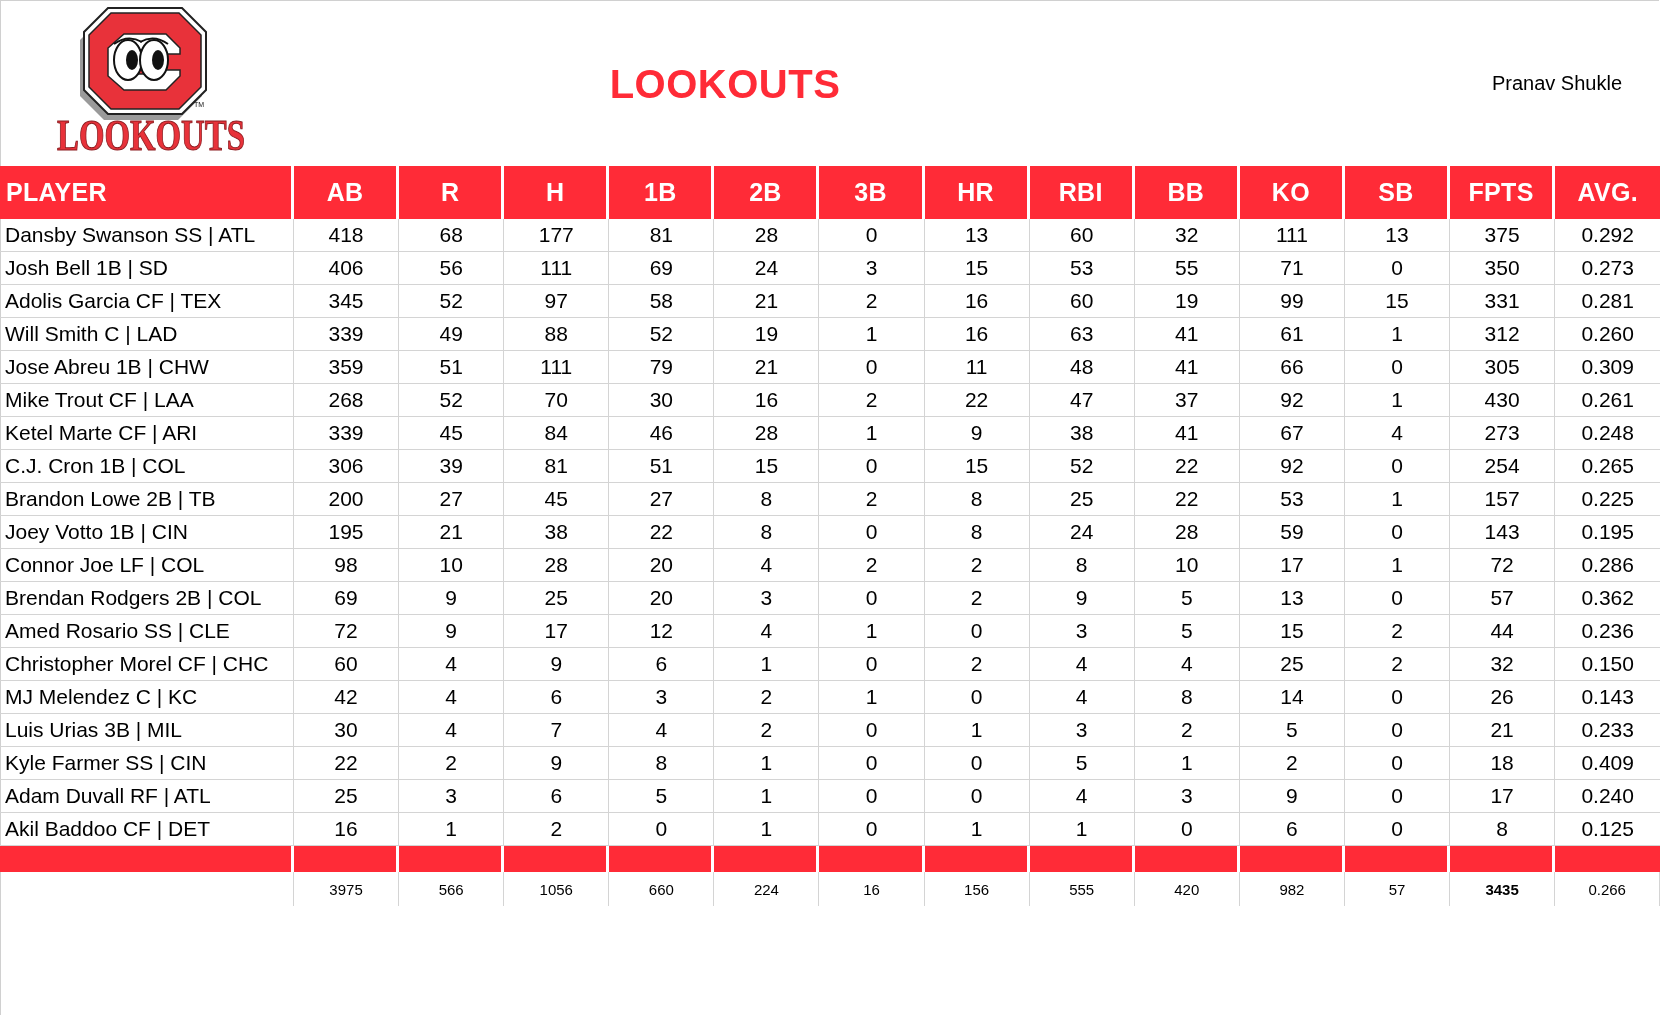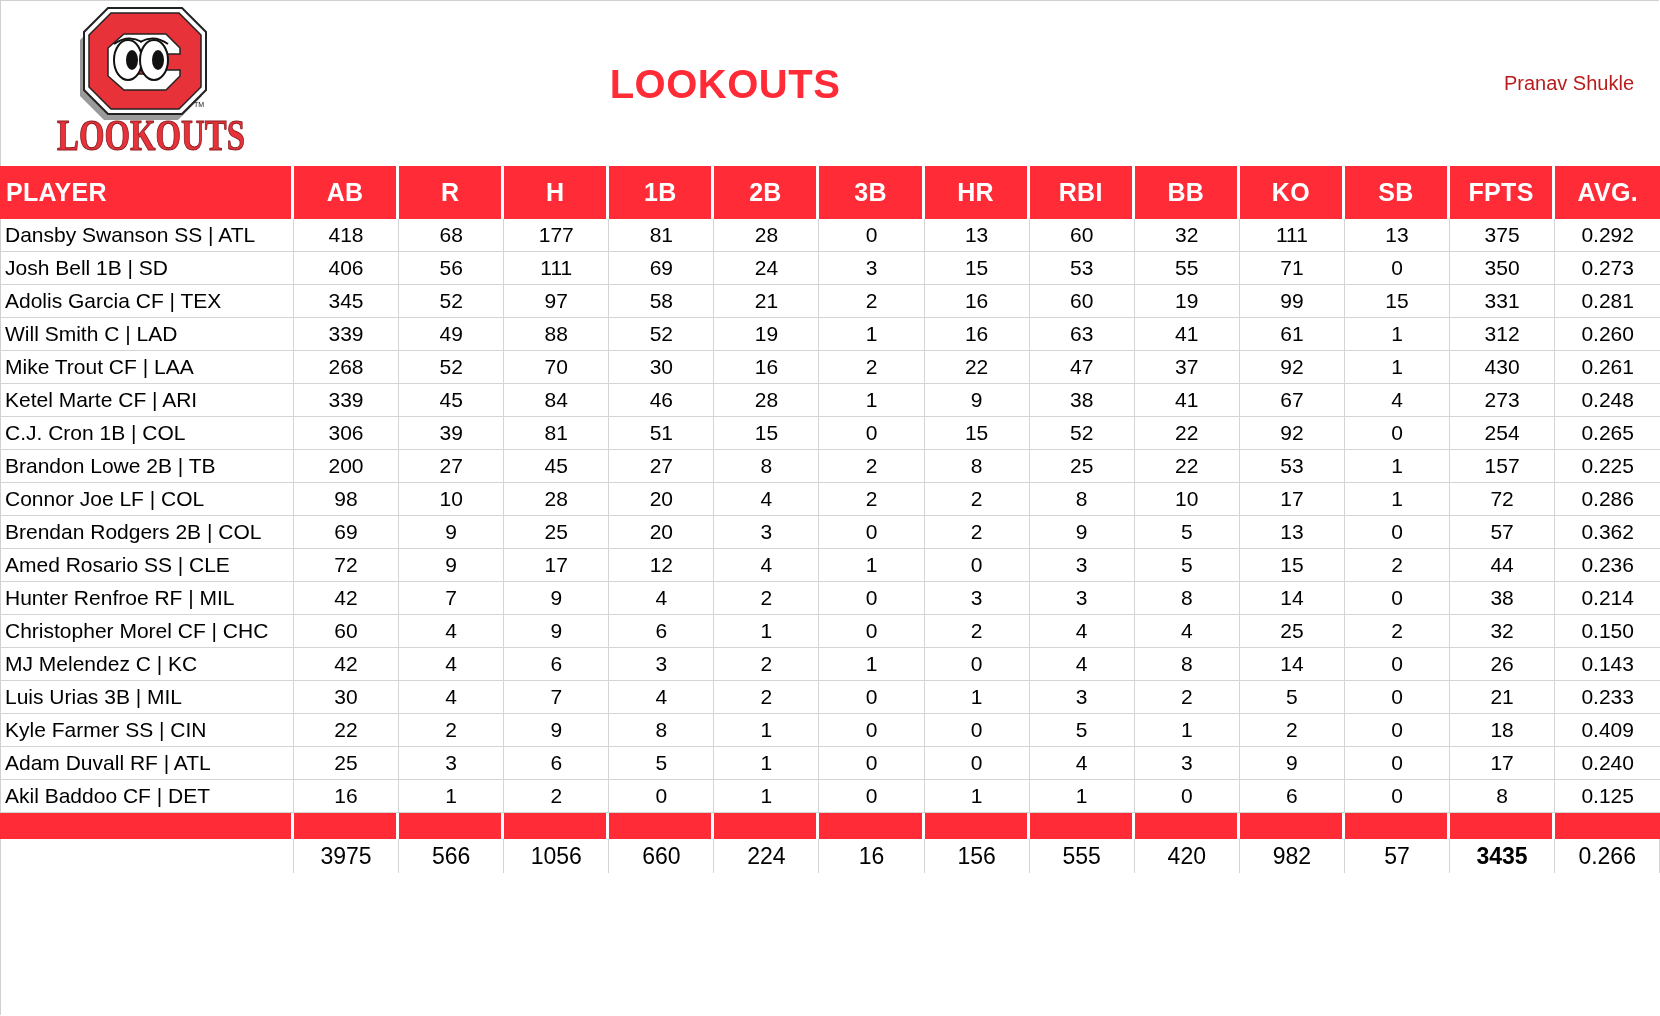--- a/index.html
+++ b/index.html
@@ -3,41 +3,41 @@
 <meta charset="utf-8">
 <style>
   html, body { margin: 0; padding: 0; background: #ffffff; }
   body { width: 1660px; height: 1016px; position: relative; overflow: hidden;
          font-family: "Liberation Sans", "DejaVu Sans", sans-serif; color: #000; }
   .page-border { position: absolute; left: 0; top: 0; width: 1659px; height: 1015px; border-left: 1px solid #d0d0d0; border-top: 1px solid #d0d0d0; box-sizing: border-box; pointer-events: none; }
 
   .logo { position: absolute; left: 48px; top: 4px; width: 206px; height: 156px; }
   .title { position: absolute; left: 0; width: 1450px; top: 62px; text-align: center;
            font-size: 40px; font-weight: bold; color: #ff2b37; letter-spacing: 0.5px; }
-  .author { position: absolute; right: 26px; top: 72px; font-size: 20px; color: #b91c1c; }
+  .author { position: absolute; right: 38px; top: 72px; font-size: 20px; color: #000000; }
 
   table.stats { position: absolute; left: 0; top: 166px; width: 1660px; border-collapse: separate;
                 border-spacing: 0; table-layout: fixed; }
   table.stats col.c-player { width: 294px; }
   table.stats col.c-stat { width: 105.1px; }
 
   thead th { height: 46px; background: #ff2b37; color: #fff; font-size: 25px; font-weight: bold;
              text-align: center; padding: 12px; border-right: 3px solid #fff; box-sizing: border-box;
              letter-spacing: 0.3px; }
   thead th:first-child { text-align: left; padding-left: 6px; }
   thead th:last-child { border-right: none; }
 
   tbody td { height: 33px; font-size: 21px; text-align: center; padding: 0;
              border-right: 1px solid #d4d4d4; border-bottom: 1px solid #d4d4d4; box-sizing: border-box; white-space: nowrap; }
   tbody td.player { text-align: left; padding-left: 5px; }
   tbody td:last-child { border-right: none; }
 
   tr.band td { height: 26px; background: #ff2b37; border-right: 3px solid #fff; border-bottom: none; }
   tr.band td:last-child { border-right: none; }
-  tr.totals td { height: 34px; font-size: 23px; border-bottom: none; border-right: 1px solid #d4d4d4; margin-top: 24px; }
+  tr.totals td { height: 34px; font-size: 15px; border-bottom: none; border-right: 1px solid #d4d4d4; margin-top: 24px; }
   tr.totals td:first-child { border-right: 1px solid #d4d4d4; }
   tr.totals td.bold { font-weight: bold; }
 </style>
 </head>
 <body>
 
 <div class="page-border"></div>
 
 <div class="logo">
   <svg width="206" height="156" viewBox="0 0 206 156">
@@ -159,20 +159,36 @@
         <td>1</td>
         <td>16</td>
         <td>63</td>
         <td>41</td>
         <td>61</td>
         <td>1</td>
         <td>312</td>
         <td>0.260</td>
       </tr>
       <tr>
+        <td class="player">Jose Abreu 1B | CHW</td>
+        <td>359</td>
+        <td>51</td>
+        <td>111</td>
+        <td>79</td>
+        <td>21</td>
+        <td>0</td>
+        <td>11</td>
+        <td>48</td>
+        <td>41</td>
+        <td>66</td>
+        <td>0</td>
+        <td>305</td>
+        <td>0.309</td>
+      </tr>
+      <tr>
         <td class="player">Mike Trout CF | LAA</td>
         <td>268</td>
         <td>52</td>
         <td>70</td>
         <td>30</td>
         <td>16</td>
         <td>2</td>
         <td>22</td>
         <td>47</td>
         <td>37</td>
@@ -223,20 +239,36 @@
         <td>2</td>
         <td>8</td>
         <td>25</td>
         <td>22</td>
         <td>53</td>
         <td>1</td>
         <td>157</td>
         <td>0.225</td>
       </tr>
       <tr>
+        <td class="player">Joey Votto 1B | CIN</td>
+        <td>195</td>
+        <td>21</td>
+        <td>38</td>
+        <td>22</td>
+        <td>8</td>
+        <td>0</td>
+        <td>8</td>
+        <td>24</td>
+        <td>28</td>
+        <td>59</td>
+        <td>0</td>
+        <td>143</td>
+        <td>0.195</td>
+      </tr>
+      <tr>
         <td class="player">Connor Joe LF | COL</td>
         <td>98</td>
         <td>10</td>
         <td>28</td>
         <td>20</td>
         <td>4</td>
         <td>2</td>
         <td>2</td>
         <td>8</td>
         <td>10</td>
@@ -269,36 +301,20 @@
         <td>12</td>
         <td>4</td>
         <td>1</td>
         <td>0</td>
         <td>3</td>
         <td>5</td>
         <td>15</td>
         <td>2</td>
         <td>44</td>
         <td>0.236</td>
-      </tr>
-      <tr>
-        <td class="player">Hunter Renfroe RF | MIL</td>
-        <td>42</td>
-        <td>7</td>
-        <td>9</td>
-        <td>4</td>
-        <td>2</td>
-        <td>0</td>
-        <td>3</td>
-        <td>3</td>
-        <td>8</td>
-        <td>14</td>
-        <td>0</td>
-        <td>38</td>
-        <td>0.214</td>
       </tr>
       <tr>
         <td class="player">Christopher Morel CF | CHC</td>
         <td>60</td>
         <td>4</td>
         <td>9</td>
         <td>6</td>
         <td>1</td>
         <td>0</td>
         <td>2</td>

